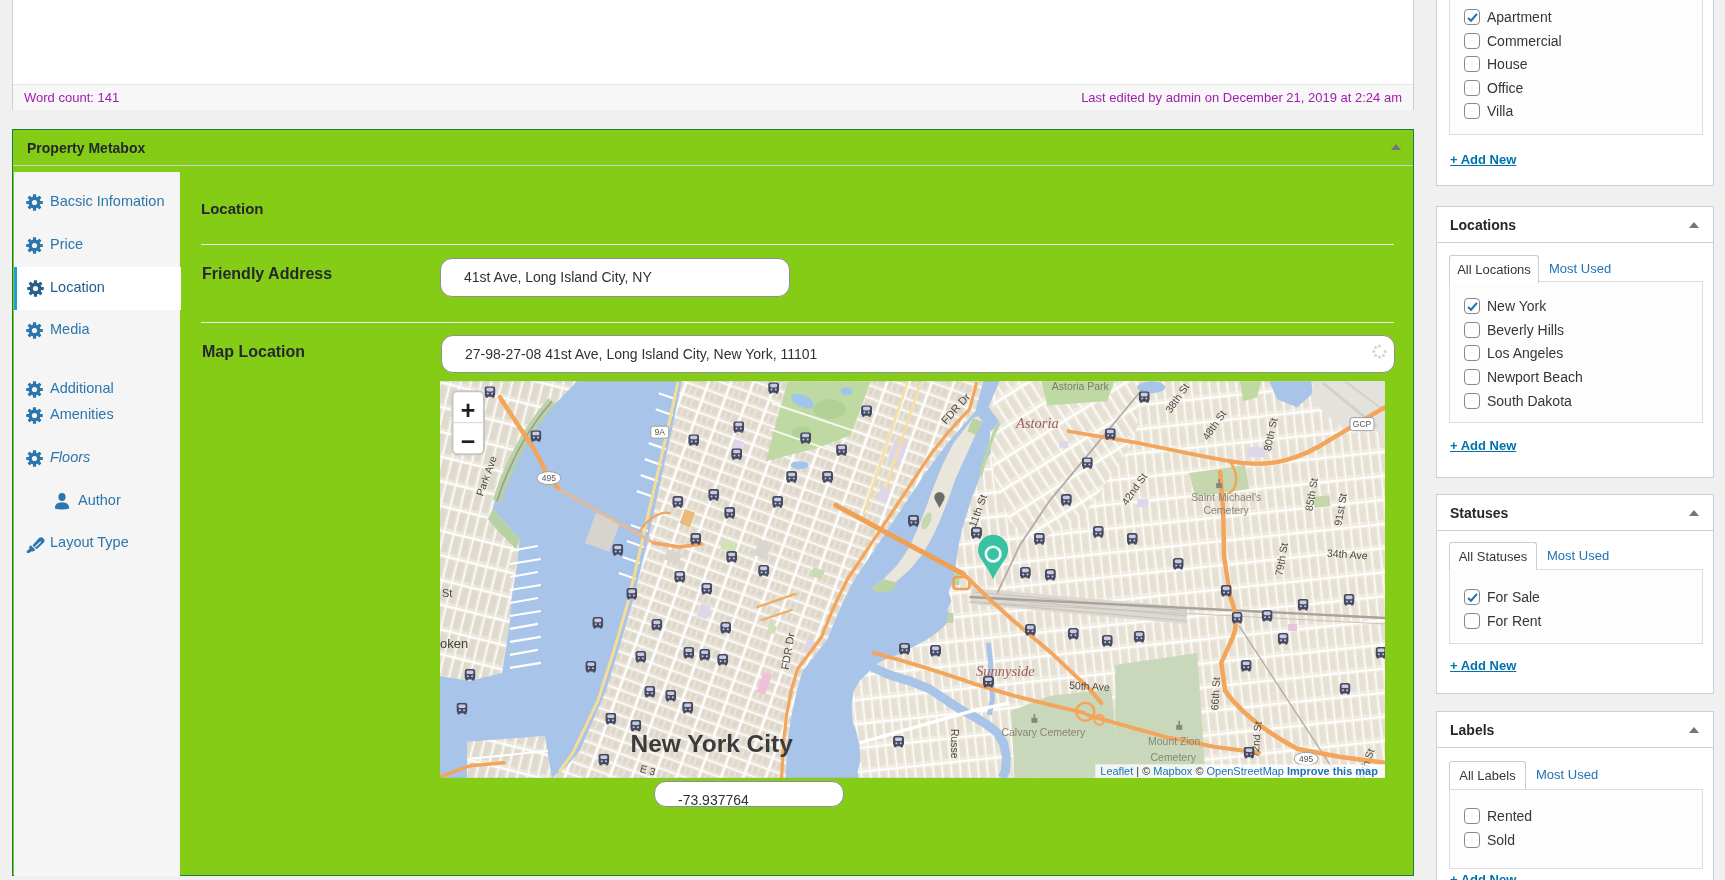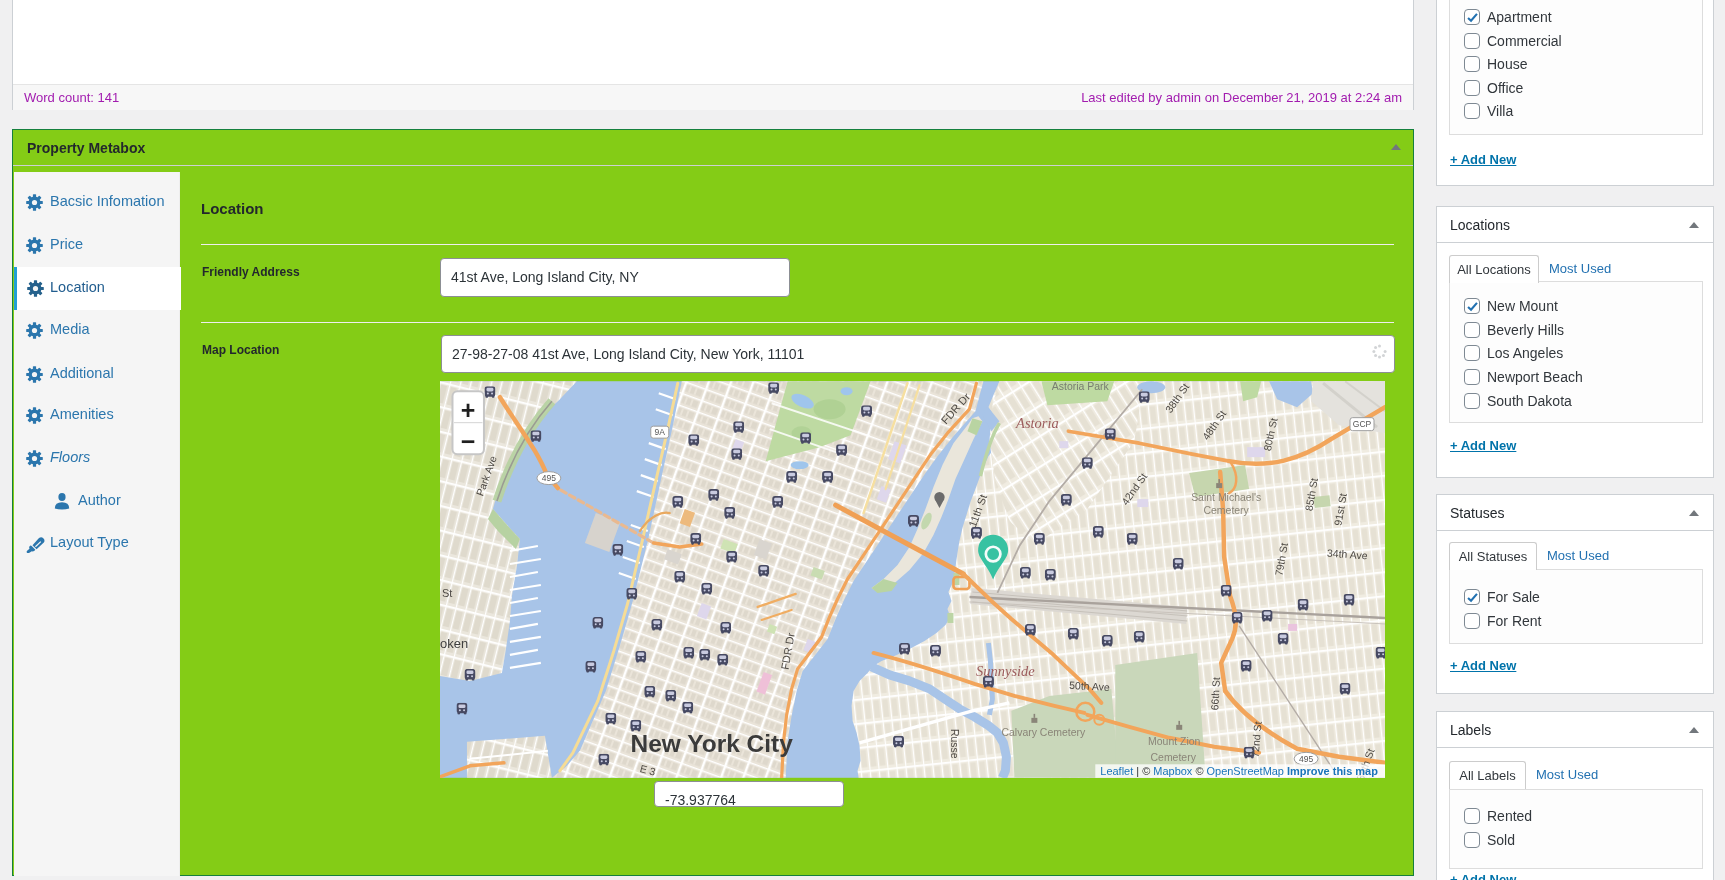--- a/index.html
+++ b/index.html
@@ -23,28 +23,28 @@
   #nav { position:absolute; left:1px; top:42px; width:166px; height:704px; background:#f5f5f5; border-right:1px solid #eee; }
   .nitem { position:absolute; left:0; width:166px; height:43px; }
   .nitem .txt { position:absolute; left:36px; top:12px; font-size:14.5px; color:#2b76ad;text-align:right; }
   .nitem svg { position:absolute; left:12px; top:13px; }
   .nitem.active { background:#fff; border-left:3px solid #219fd5; width:167px; }
   .nitem.active .txt { left:33px; }
   .nitem.active svg { left:10px; }
 
   
   .chead { font-size:15px; font-weight:bold; color:#23282d; }
-  .flabel { font-size:12px; font-weight:bold; color:#23282d; }
+  .flabel { font-size:16px; font-weight:bold; color:#23282d; }
   .sep { position:absolute; background:#eeeeee; height:1px; }
-  .inp { position:absolute; background:#fff; border:1px solid #8c8f94; border-radius:4px; font-size:14px; color:#2c3338; font-family:"Liberation Sans",sans-serif; padding-left:10px; }
+  .inp { position:absolute; background:#fff; border:1px solid #8c8f94; border-radius:12px; font-size:14px; color:#2c3338; font-family:"Liberation Sans",sans-serif; padding-left:23px; }
 
   
   .panel { position:absolute; left:1436px; width:278px; background:#fff; border:1px solid #ccd0d4; }
   .phead { position:absolute; left:0; top:0; width:100%; height:36px; border-bottom:1px solid #ccd0d4; }
-  .phead span { position:absolute; left:13px; top:10px; font-size:14px; font-weight:normal; color:#23282d; }
+  .phead span { position:absolute; left:13px; top:10px; font-size:14px; font-weight:bold; color:#23282d; }
   .ptri { position:absolute; right:14px; top:15px; width:0; height:0; border-left:5px solid transparent; border-right:5px solid transparent; border-bottom:6px solid #72777c; }
   .tab { position:absolute; height:28px; background:#fff; border:1px solid #ccc; border-bottom:none; border-radius:3px 3px 0 0; font-size:13px; color:#32373c; line-height:27px; text-align:center; z-index:2; }
   .tablink { position:absolute; font-size:13px; color:#2271b1; line-height:27px; }
   .cbox { position:absolute; left:12px; width:254px; background:#fdfdfd; border:1px solid #ddd; }
   .citem { position:absolute; left:14px; }
   .ck { position:absolute; left:0; top:0; width:16px; height:16px; background:#fff; border:1px solid #7e8993; border-radius:4px; }
   .clabel { position:absolute; left:23px; top:0px; font-size:14px; color:#32373c; white-space:nowrap; }
   .addnew { position:absolute; left:13px; font-size:13px; font-weight:bold; color:#0073aa; text-decoration:underline; }
 </style>
 </head>
@@ -109,21 +109,21 @@
           <use href="#gear"></use>
         </svg>
         <span class="txt" style="color:#215d8f;">Location</span>
       </div>
     <div class="nitem" style="top:137px;">
         <svg width="17" height="17" fill="#2b76ad">
           <use href="#gear"></use>
         </svg>
         <span class="txt">Media</span>
       </div>
-    <div class="nitem" style="top:181px;">
+    <div class="nitem" style="top:196px;">
         <svg width="17" height="17" fill="#2b76ad">
           <use href="#gear"></use>
         </svg>
         <span class="txt">Additional</span>
       </div>
     <div class="nitem" style="top:222px;">
         <svg width="17" height="17" fill="#2b76ad">
           <use href="#gear"></use>
         </svg>
         <span class="txt">Amenities</span>
@@ -474,21 +474,21 @@
     </div>
   <div class="tab" style="left:12px; top:48px; width:90px;">All Locations</div>
   <span class="tablink" style="left:112px; top:48px;">Most Used</span>
   <div class="cbox" style="top:74px; height:142px;">
     <div class="citem" style="top:16px;">
         <span class="ck">
           <svg width="13" height="13" viewBox="0 0 16 16" style="position:absolute;left:1px;top:1px">
             <path d="M2.5 8.5 L6.2 12 L13.5 3.5" stroke="#2271b1" stroke-width="2.6" fill="none"></path>
           </svg>
         </span>
-        <span class="clabel">New Mount</span>
+        <span class="clabel">New York</span>
       </div>
     <div class="citem" style="top:40px;">
         <span class="ck"></span>
         <span class="clabel">Beverly Hills</span>
       </div>
     <div class="citem" style="top:63px;">
         <span class="ck"></span>
         <span class="clabel">Los Angeles</span>
       </div>
     <div class="citem" style="top:87px;">

